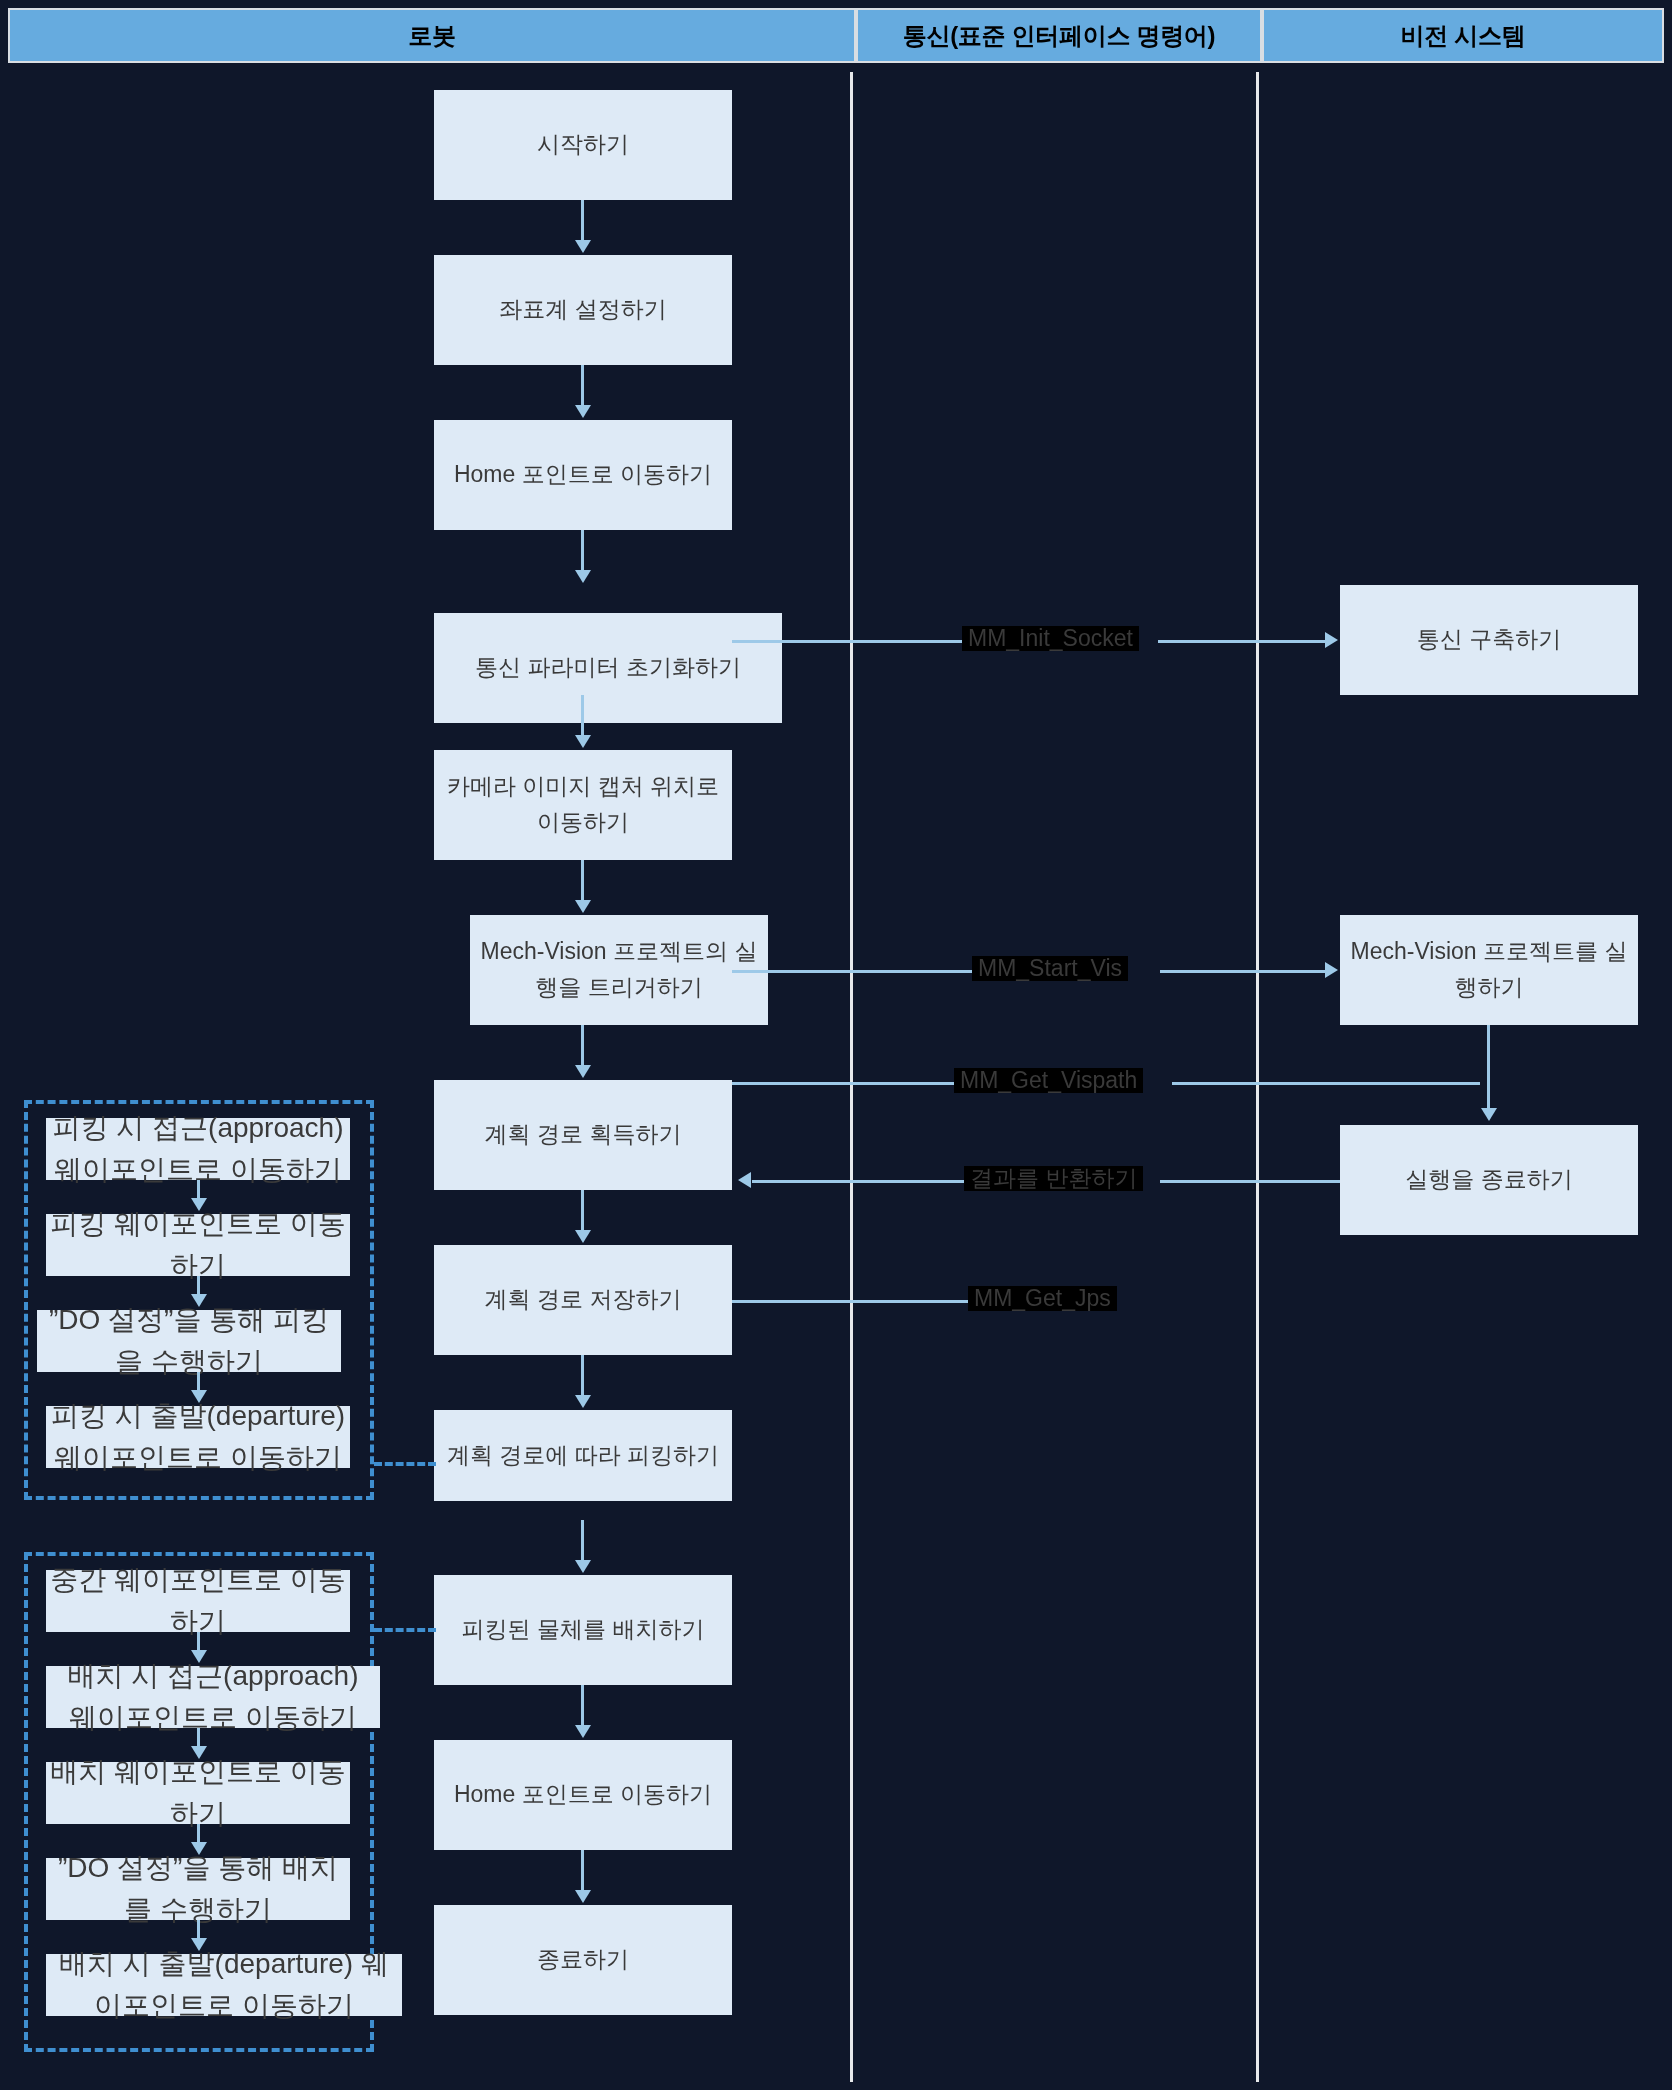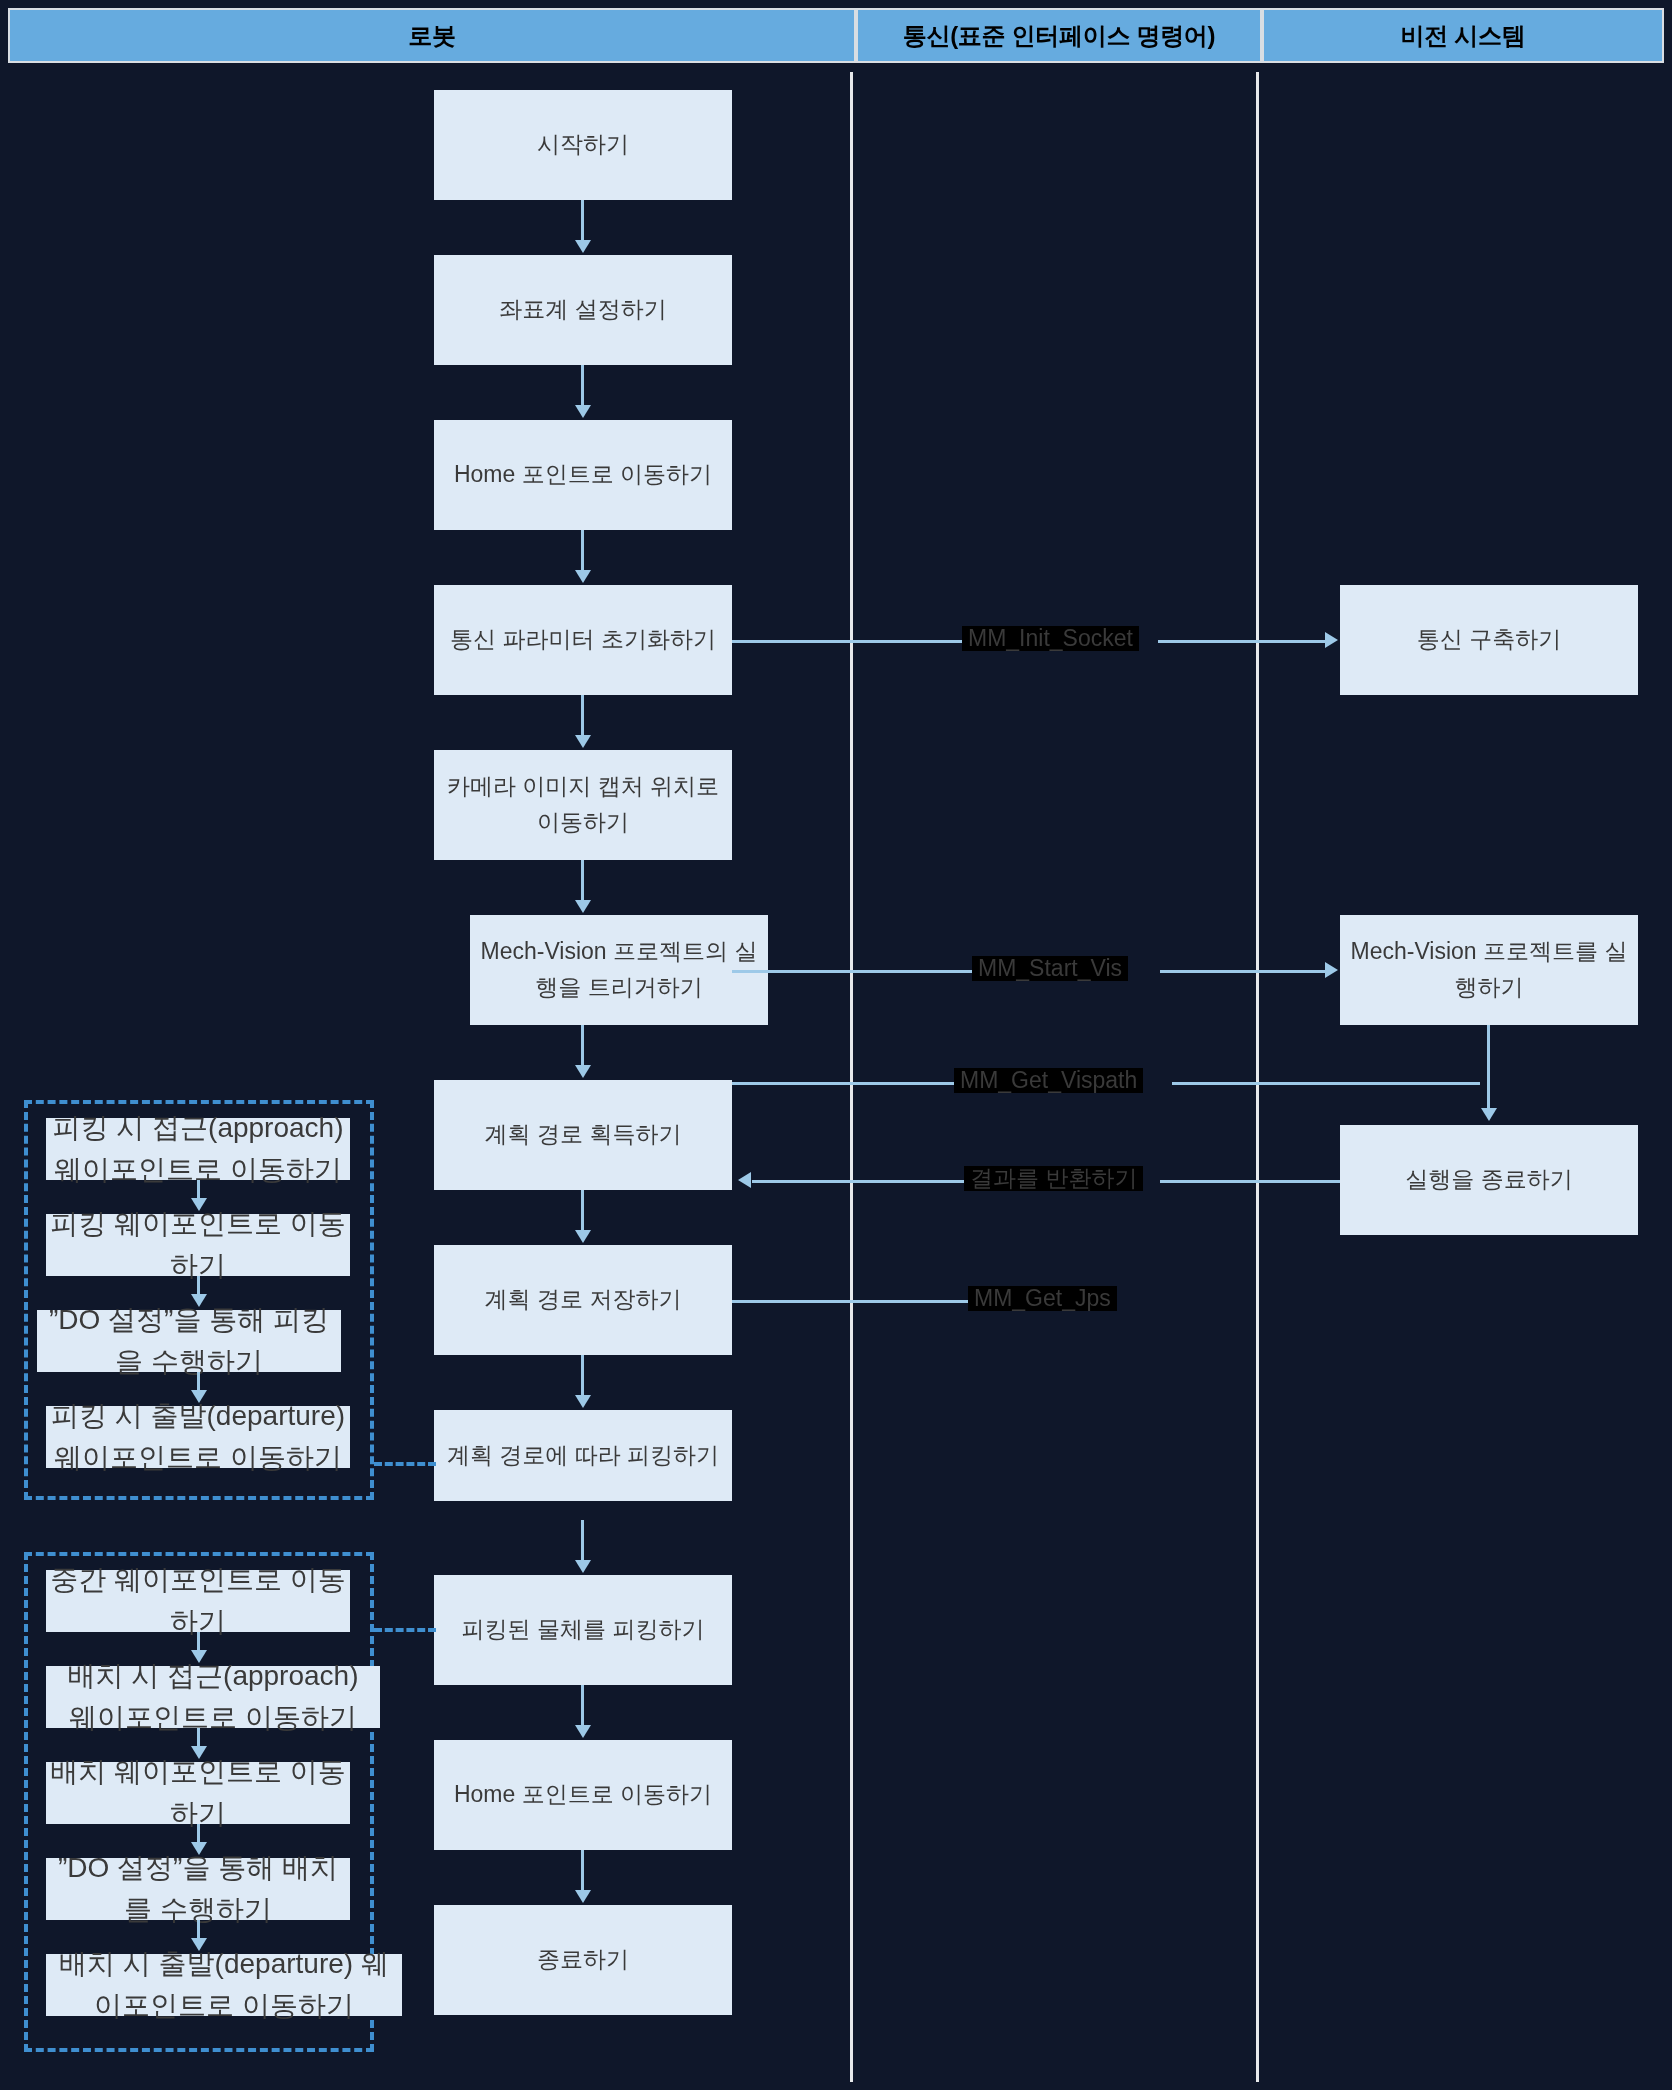--- a/index.html
+++ b/index.html
@@ -139,27 +139,27 @@
     <div class="hdr-cell" style="left:848px; width:406px;">통신(표준 인터페이스 명령어)</div>
     <div class="hdr-cell" style="left:1254px; width:402px;">비전 시스템</div>
   </div>
 
   <div class="lane-divider" style="left:850px; top:72px; height:2010px;"></div>
   <div class="lane-divider" style="left:1256px; top:72px; height:2010px;"></div>
 
   <div class="pbox" style="left:434px; top:90px;  width:298px; height:110px;">시작하기</div>
   <div class="pbox" style="left:434px; top:255px; width:298px; height:110px;">좌표계 설정하기</div>
   <div class="pbox" style="left:434px; top:420px; width:298px; height:110px;">Home 포인트로 이동하기</div>
-  <div class="pbox" style="left:434px; top:585px; width:298px; height:110px;">통신 파라미터 초기화하기</div>
+  <div class="pbox" style="left:434px; top:613px; width:348px; height:110px;">통신 파라미터 초기화하기</div>
   <div class="pbox" style="left:434px; top:750px; width:298px; height:110px;">카메라 이미지 캡처 위치로 이동하기</div>
   <div class="pbox" style="left:434px; top:915px; width:298px; height:110px;margin-left:36px;">Mech-Vision 프로젝트의 실행을 트리거하기</div>
   <div class="pbox" style="left:434px; top:1080px; width:298px; height:110px;">계획 경로 획득하기</div>
   <div class="pbox" style="left:434px; top:1245px; width:298px; height:110px;">계획 경로 저장하기</div>
   <div class="pbox" style="left:434px; top:1410px; width:298px; height:91px;">계획 경로에 따라 피킹하기</div>
-  <div class="pbox" style="left:434px; top:1575px; width:298px; height:110px;">피킹된 물체를 피킹하기</div>
+  <div class="pbox" style="left:434px; top:1575px; width:298px; height:110px;">피킹된 물체를 배치하기</div>
   <div class="pbox" style="left:434px; top:1740px; width:298px; height:110px;">Home 포인트로 이동하기</div>
   <div class="pbox" style="left:434px; top:1905px; width:298px; height:110px;">종료하기</div>
 
   <div class="vline" style="left:581px; top:200px;  height:42px;"></div>
   <div class="arrow-down" style="left:575px; top:240px;"></div>
 
   <div class="vline" style="left:581px; top:365px;  height:42px;"></div>
   <div class="arrow-down" style="left:575px; top:405px;"></div>
 
   <div class="vline" style="left:581px; top:530px;  height:42px;"></div>

